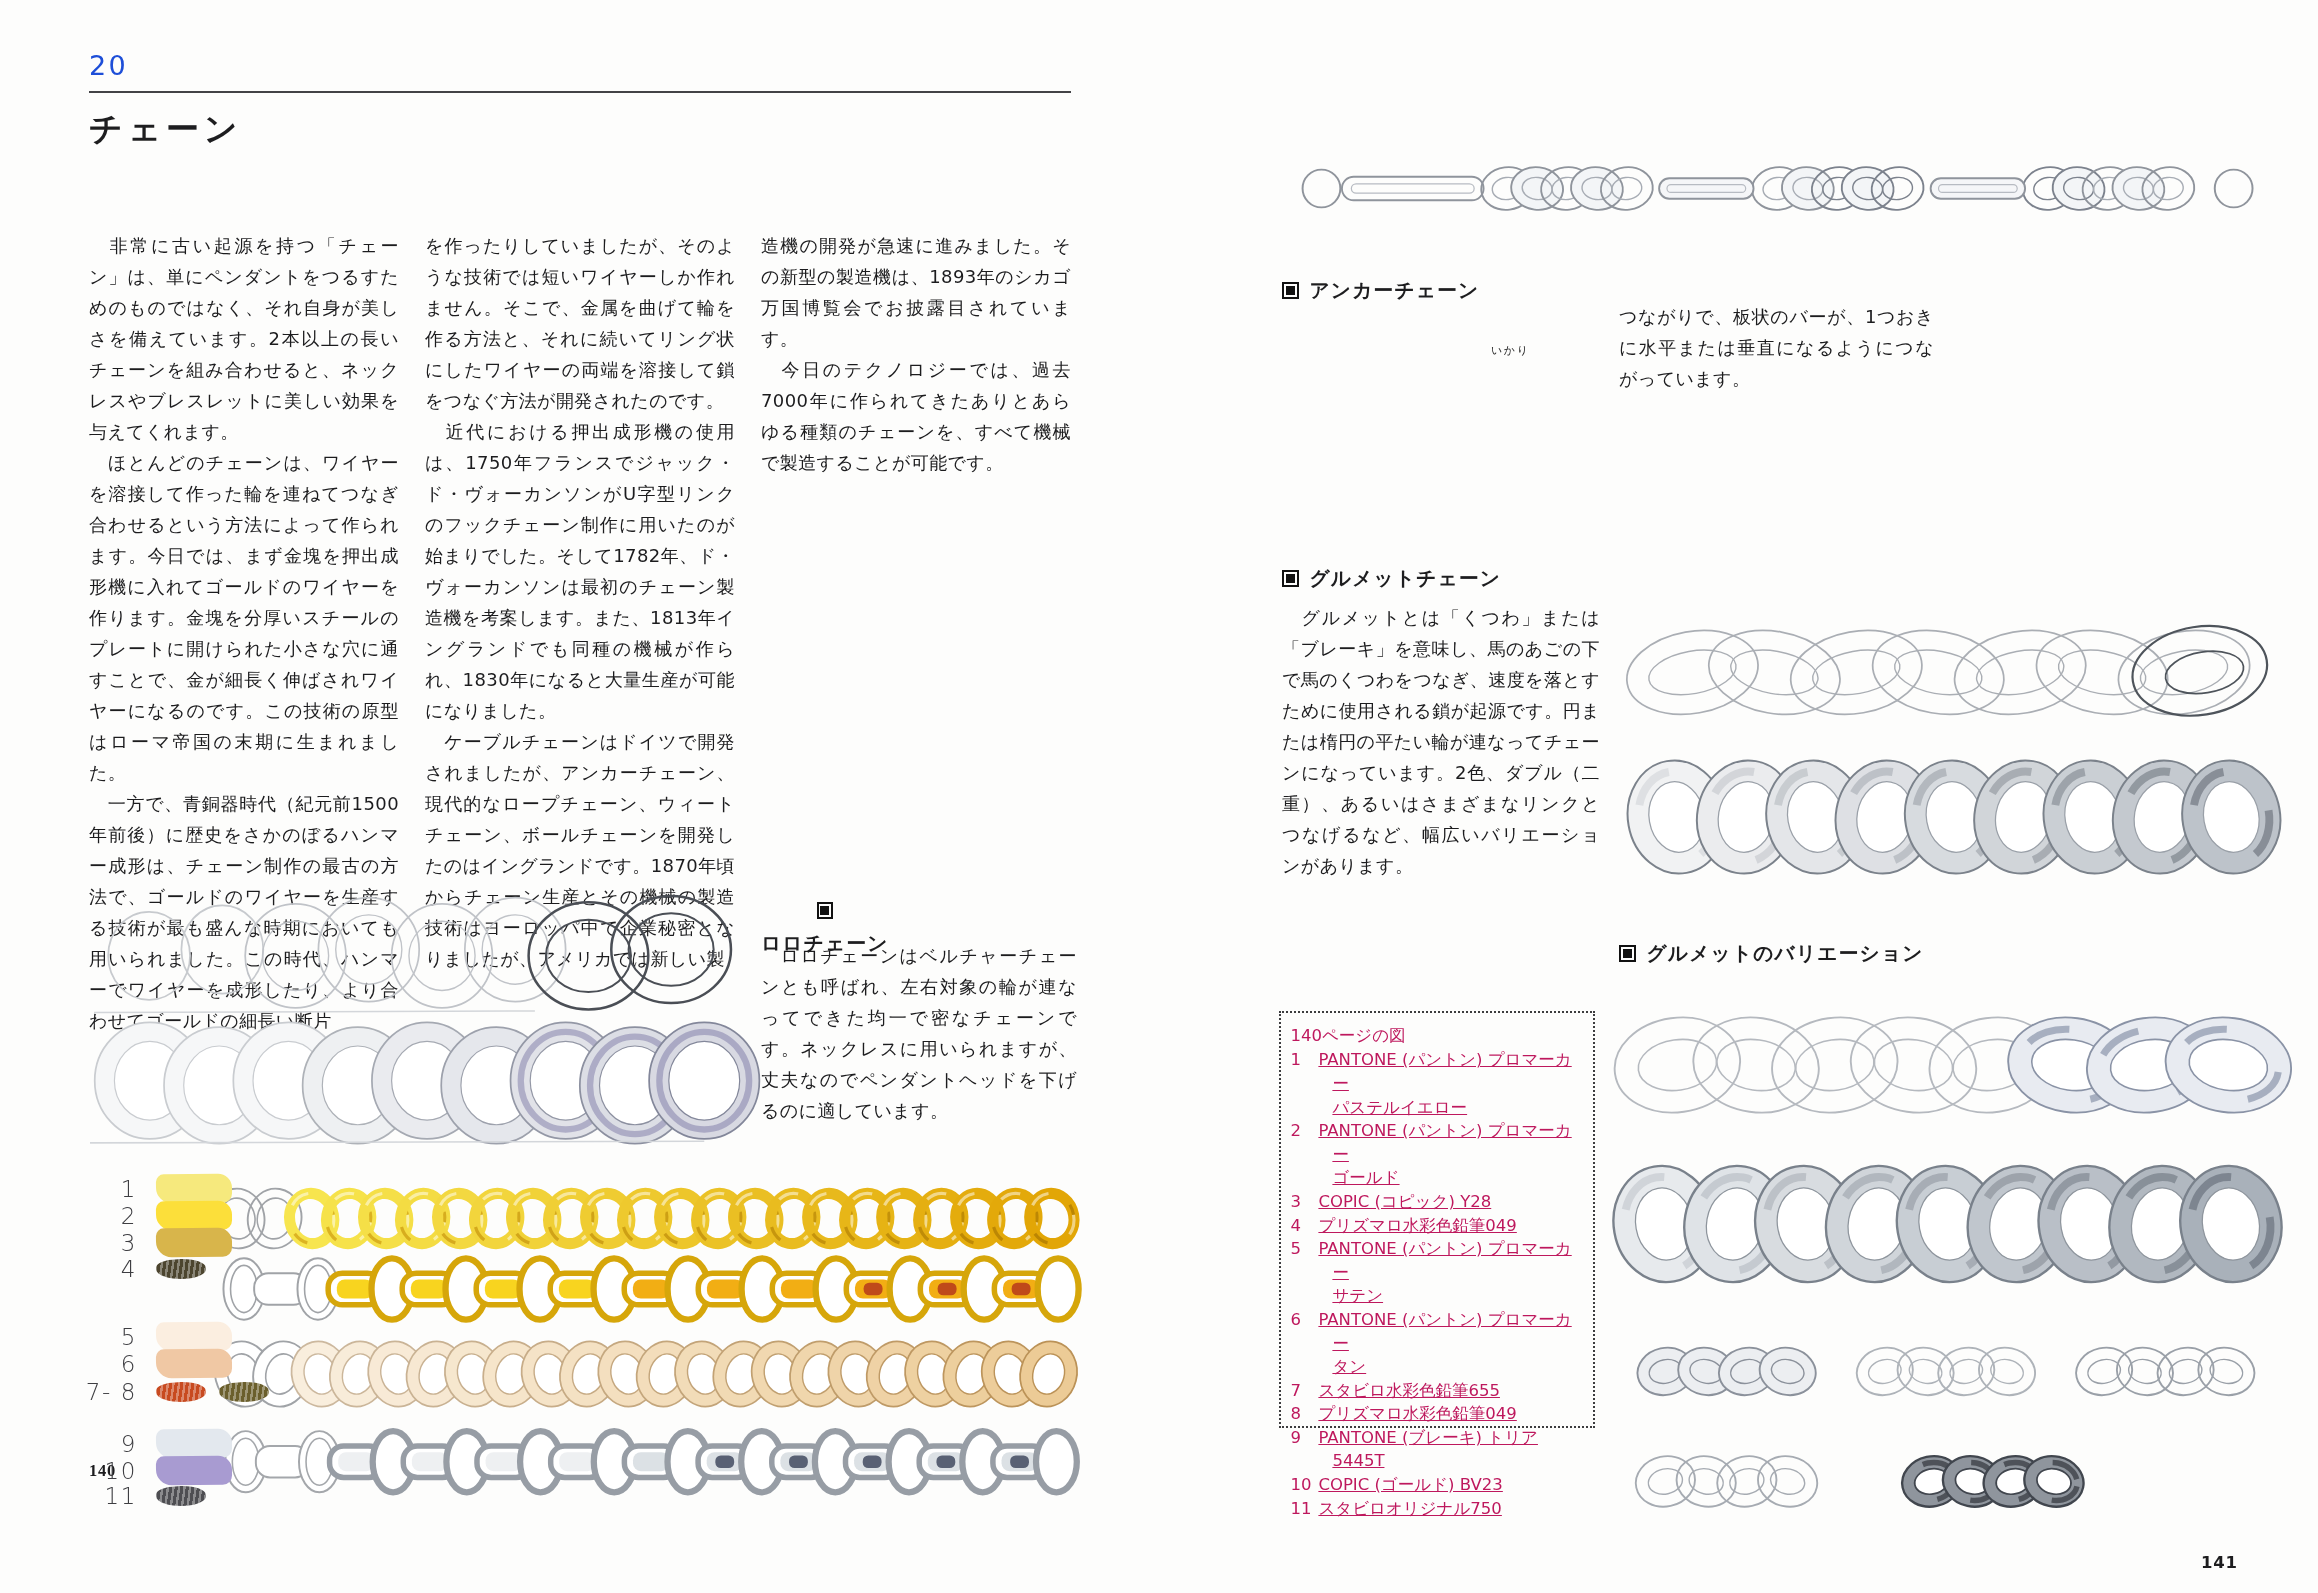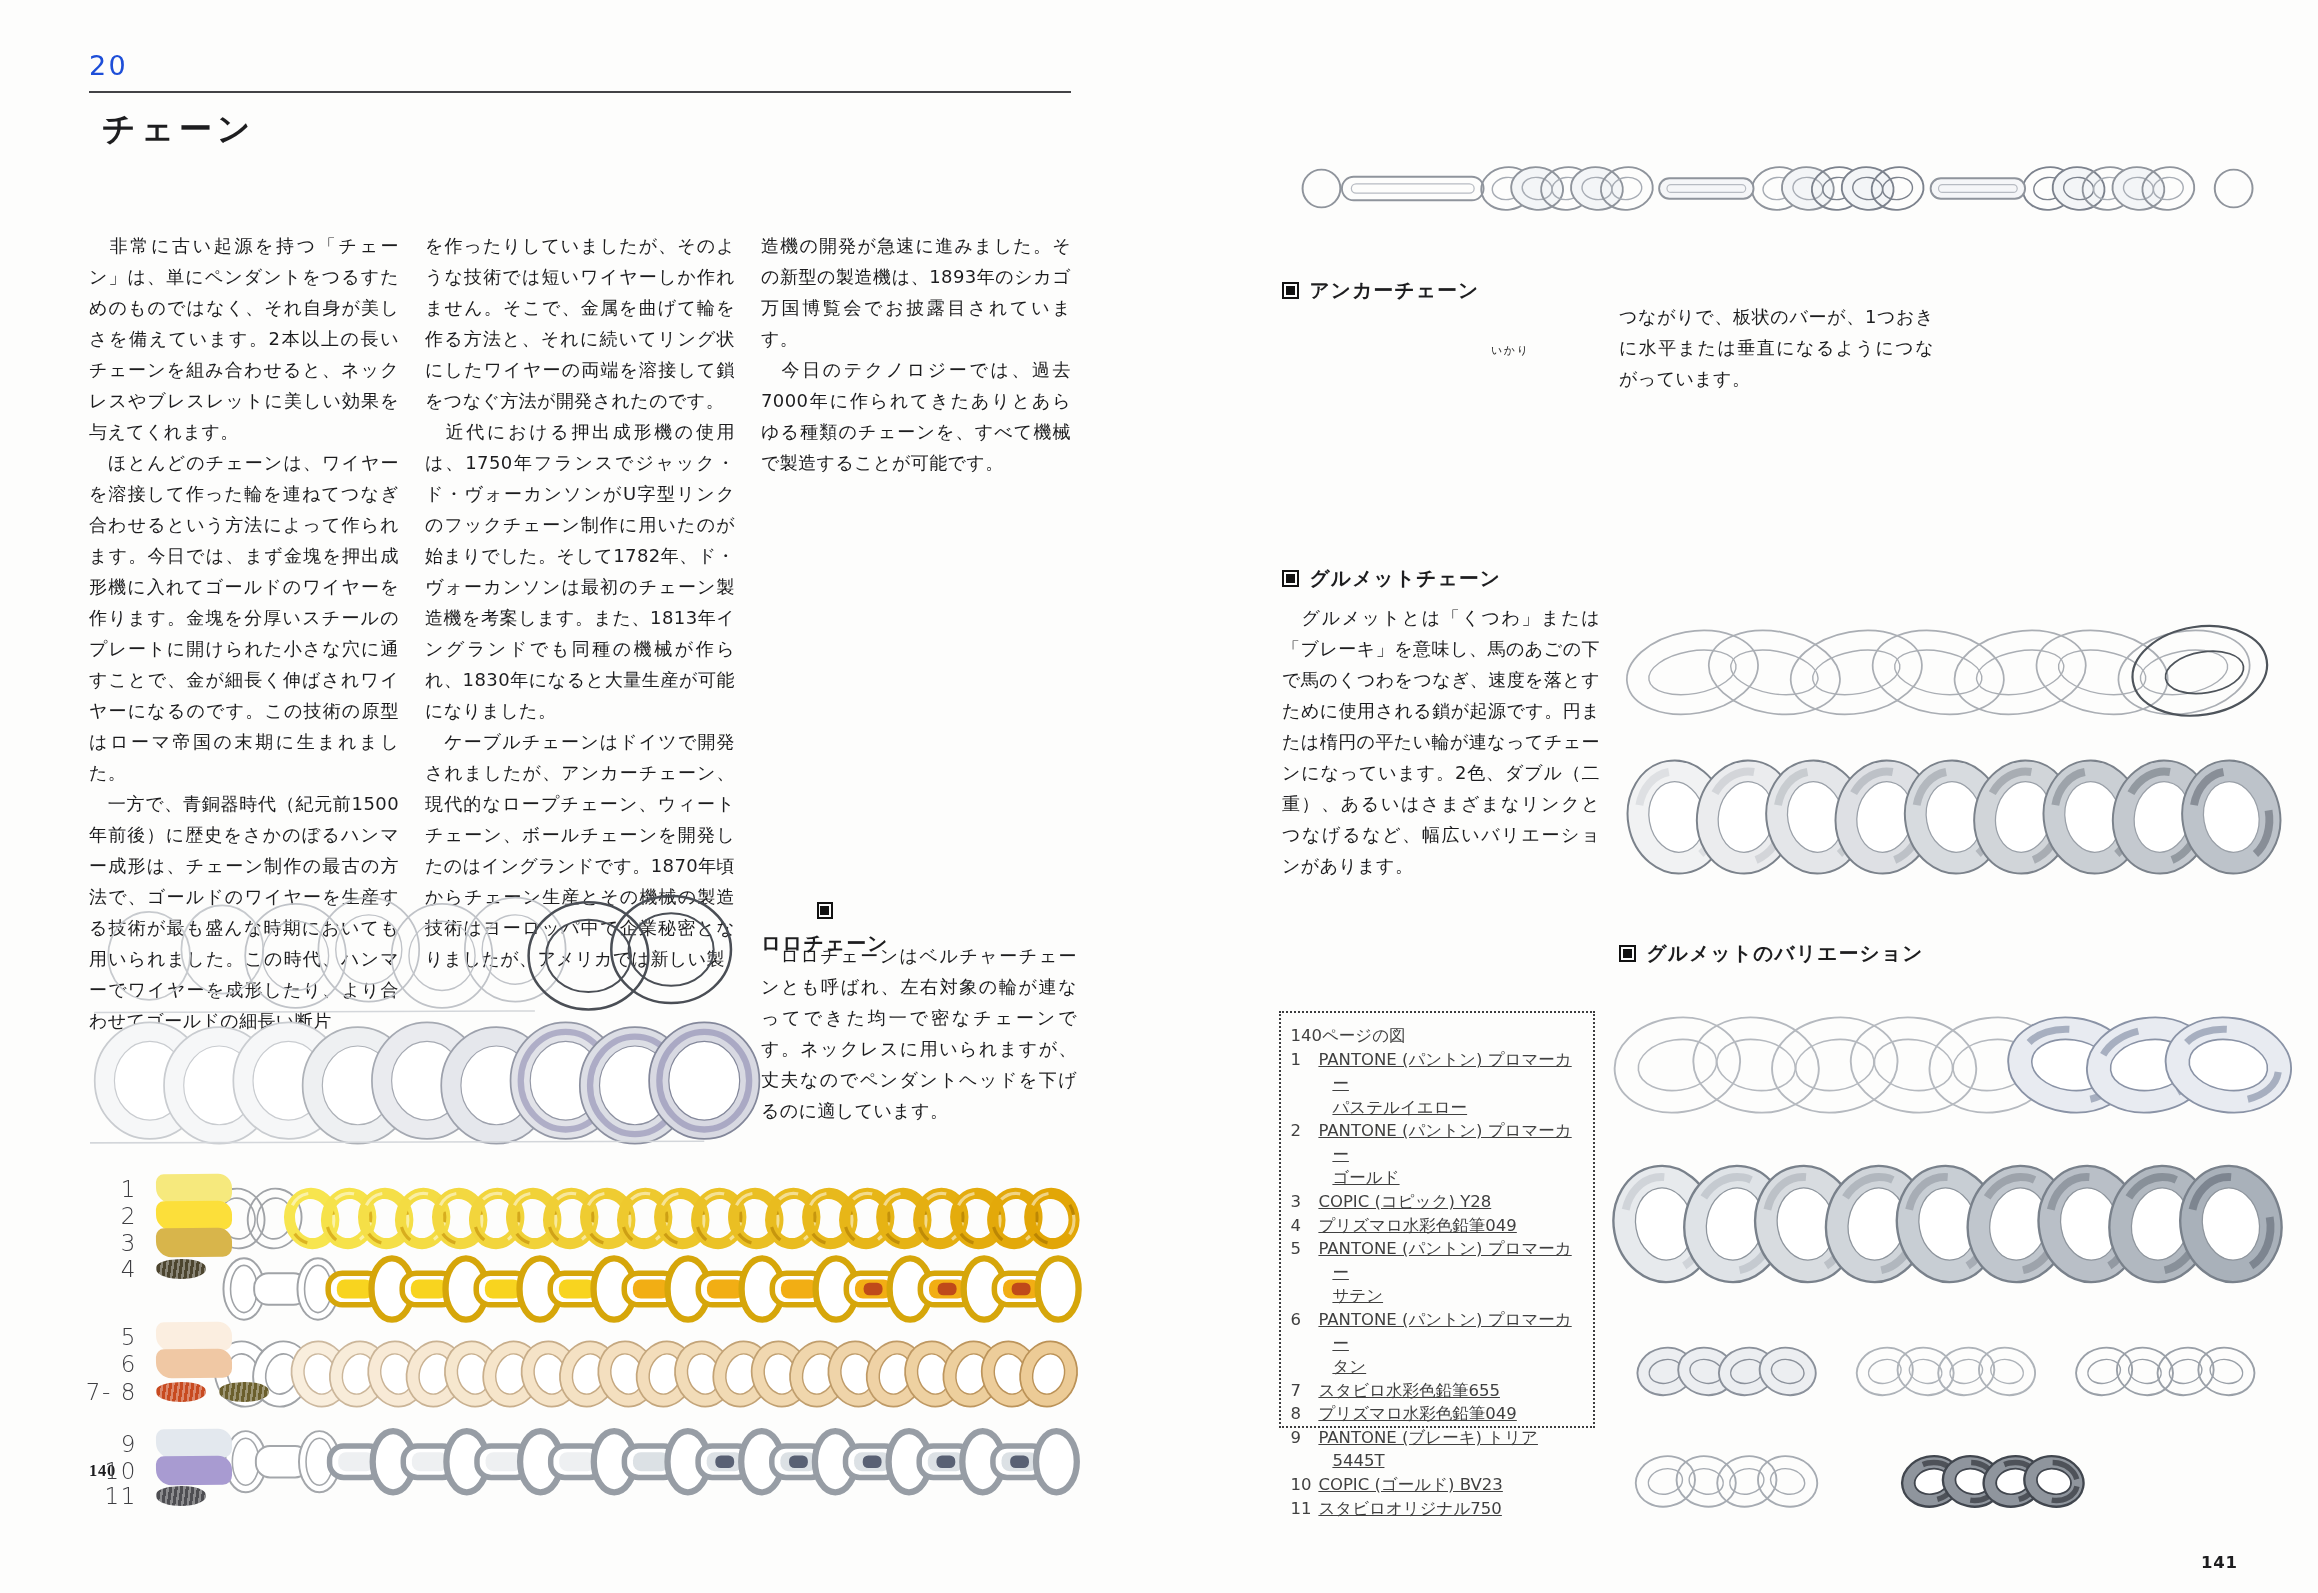--- a/index.html
+++ b/index.html
@@ -10,40 +10,40 @@
   .rule{height:1.6px;background:#434346;}
   .title{font-size:33px;font-weight:bold;letter-spacing:4.7px;}
   .jtext{font-size:18px;line-height:31px;text-align:justify;letter-spacing:0.4px;
     white-space:pre-line;color:#1c1c1e;}
   .sechead{display:flex;align-items:center;gap:11px;font-size:19.7px;font-weight:bold;letter-spacing:1.2px;}
   .sq{width:16.5px;height:16.5px;border:2.4px solid #111;box-sizing:border-box;position:relative;flex:0 0 auto;}
   .sq::after{content:"";position:absolute;inset:1.6px;background:#111;}
   .pagenum{font-size:16.5px;font-weight:bold;letter-spacing:0.8px;}
   .furigana{font-size:11px;letter-spacing:1.6px;color:#222;}
   .fig-box{border:2px dotted #3c3c3e;box-sizing:border-box;padding:11px 9.4px;
-    font-size:16.5px;line-height:23.6px;color:#404040;}
+    font-size:16.5px;line-height:23.6px;color:#be185d;}
   .fig-title{margin-bottom:0.8px;}
   .fig-item{display:flex;}
   .fig-num{flex:0 0 28px;}
   .fig-text{white-space:pre-line;padding-left:14px;text-indent:-14px;flex:1;text-decoration:underline;}
   .swatch-row{position:absolute;display:flex;align-items:center;height:31.5px;}
   .swatch-label{width:55px;text-align:right;font-size:23px;font-weight:300;color:#3e3e42;letter-spacing:1.6px;}
   .chips{display:flex;align-items:center;margin-left:19px;gap:12.6px;}
   .chip-marker{width:76px;height:29px;border-radius:7.9px 14px 9.4px 15.7px;transform:rotate(-.6deg);}
   .chip-scribble{width:50px;height:19.7px;border-radius:45% 55% 50% 60%;transform:rotate(-2deg);}
   svg{display:block;overflow:visible;}
 </style>
 </head>
 <body>
 
 <div class="spread" id="spread">
 
   <div class="abs chapnum" style="left:89px;top:50px;">20</div>
   <div class="abs rule" style="left:89px;top:91px;width:982px;"></div>
-  <div class="abs title" style="left:102px;top:107px;">チェーン</div>
+  <div class="abs title" style="left:89px;top:107px;">チェーン</div>
 
   <div class="abs jtext" style="left:89px;top:230px;width:310px;">　非常に古い起源を持つ「チェーン」は、単にペンダントをつるすためのものではなく、それ自身が美しさを備えています。2本以上の長いチェーンを組み合わせると、ネックレスやブレスレットに美しい効果を与えてくれます。
 　ほとんどのチェーンは、ワイヤーを溶接して作った輪を連ねてつなぎ合わせるという方法によって作られます。今日では、まず金塊を押出成形機に入れてゴールドのワイヤーを作ります。金塊を分厚いスチールのプレートに開けられた小さな穴に通すことで、金が細長く伸ばされワイヤーになるのです。この技術の原型はローマ帝国の末期に生まれました。
 　一方で、青銅器時代（紀元前1500年前後）に歴史をさかのぼるハンマー成形は、チェーン制作の最古の方法で、ゴールドのワイヤーを生産する技術が最も盛んな時期においても用いられました。この時代、ハンマーでワイヤーを成形したり、より合わせてゴールドの細長い断片</div>
   <div class="abs jtext" style="left:425px;top:230px;width:310px;">を作ったりしていましたが、そのような技術では短いワイヤーしか作れません。そこで、金属を曲げて輪を作る方法と、それに続いてリング状にしたワイヤーの両端を溶接して鎖をつなぐ方法が開発されたのです。
 　近代における押出成形機の使用は、1750年フランスでジャック・ド・ヴォーカンソンがU字型リンクのフックチェーン制作に用いたのが始まりでした。そして1782年、ド・ヴォーカンソンは最初のチェーン製造機を考案します。また、1813年イングランドでも同種の機械が作られ、1830年になると大量生産が可能になりました。
 　ケーブルチェーンはドイツで開発されましたが、アンカーチェーン、現代的なロープチェーン、ウィートチェーン、ボールチェーンを開発したのはイングランドです。1870年頃からチェーン生産とその機械の製造技術はヨーロッパ中で企業秘密となりましたが、アメリカでは新しい製</div>
   <div class="abs jtext" style="left:761px;top:230px;width:310px;">造機の開発が急速に進みました。その新型の製造機は、1893年のシカゴ万国博覧会でお披露目されています。
 　今日のテクノロジーでは、過去7000年に作られてきたありとあらゆる種類のチェーンを、すべて機械で製造することが可能です。</div>
 

